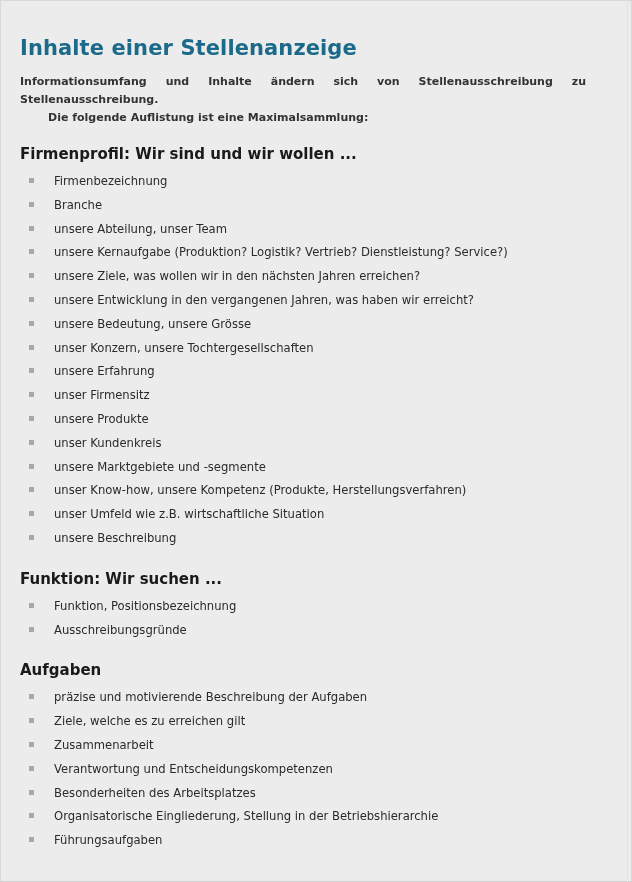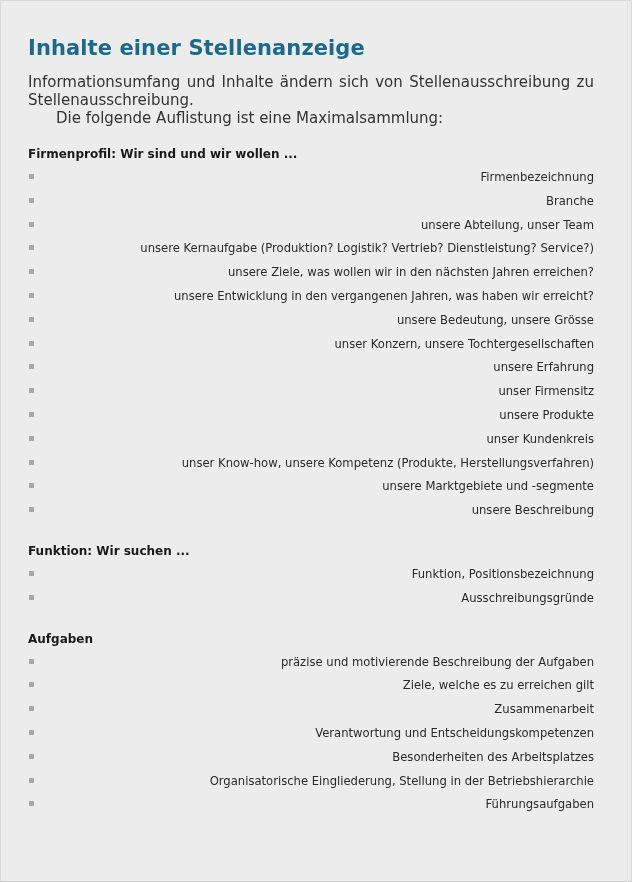--- a/index.html
+++ b/index.html
@@ -23,66 +23,66 @@
       background: #ececec;
     }
     .right-edge {
       position: absolute;
       right: 4px; top: 0;
       width: 1px; height: 882px;
       background: #e2e2e2;
     }
     .content {
       position: absolute;
-      left: 28px;
+      left: 20px;
       top: 34px;
       width: 566px;
     }
     h1 {
       margin: 0;
       font-family: "DejaVu Sans", sans-serif;
       font-weight: bold;
       font-size: 21px;
       color: #1c6a8a;
       letter-spacing: 0.1px;
       line-height: 28px;
     }
     .intro {
       margin-top: 11px;
-      font-size: 15px;
+      font-size: 11px;
       line-height: 18px;
       color: #333;
       text-align: justify;
       text-align-last: left;
+      font-weight: bold;
     }
     .intro-line1 {
       display: block;
       text-align: justify;
       text-align-last: justify;
     }
     .intro-line2 {
       display: block;
       margin-left: 28px;
     }
     .section {
       margin-top: 20px;
     }
     .section:first-of-type { margin-top: 19px; }
     .section-title {
-      font-size: 12px;
+      font-size: 15px;
       font-weight: bold;
       color: #1a1a1a;
       line-height: 16px;
       margin: 0 0 4px 0;
     }
     ul.items {
       list-style: none;
-      margin: 0;
+      margin: 8px;
       padding: 0;
-      text-align: right;
     }
     ul.items li {
       position: relative;
       height: 23.8px;
       line-height: 23.8px;
       font-size: 11.6px;
       color: #2a2a2a;
       padding-left: 26px;
       white-space: nowrap;
     }
@@ -126,22 +126,23 @@
           <li><span class="bullet"></span><span>unsere Abteilung, unser Team</span></li>
           <li><span class="bullet"></span><span>unsere Kernaufgabe (Produktion? Logistik? Vertrieb? Dienstleistung? Service?)</span></li>
           <li><span class="bullet"></span><span>unsere Ziele, was wollen wir in den nächsten Jahren erreichen?</span></li>
           <li><span class="bullet"></span><span>unsere Entwicklung in den vergangenen Jahren, was haben wir erreicht?</span></li>
           <li><span class="bullet"></span><span>unsere Bedeutung, unsere Grösse</span></li>
           <li><span class="bullet"></span><span>unser Konzern, unsere Tochtergesellschaften</span></li>
           <li><span class="bullet"></span><span>unsere Erfahrung</span></li>
           <li><span class="bullet"></span><span>unser Firmensitz</span></li>
           <li><span class="bullet"></span><span>unsere Produkte</span></li>
           <li><span class="bullet"></span><span>unser Kundenkreis</span></li>
+          <li><span class="bullet"></span><span>unsere Marktgebiete und -segmente</span></li>
           <li><span class="bullet"></span><span>unser Know-how, unsere Kompetenz (Produkte, Herstellungsverfahren)</span></li>
-          <li><span class="bullet"></span><span>unsere Marktgebiete und -segmente</span></li>
+          <li><span class="bullet"></span><span>unser Umfeld wie z.B. wirtschaftliche Situation</span></li>
           <li><span class="bullet"></span><span>unsere Beschreibung</span></li>
         </ul>
       </div>
       <div class="section">
         <div class="section-title">Funktion: Wir suchen ...</div>
         <ul class="items">
           <li><span class="bullet"></span><span>Funktion, Positionsbezeichnung</span></li>
           <li><span class="bullet"></span><span>Ausschreibungsgründe</span></li>
         </ul>
       </div>

